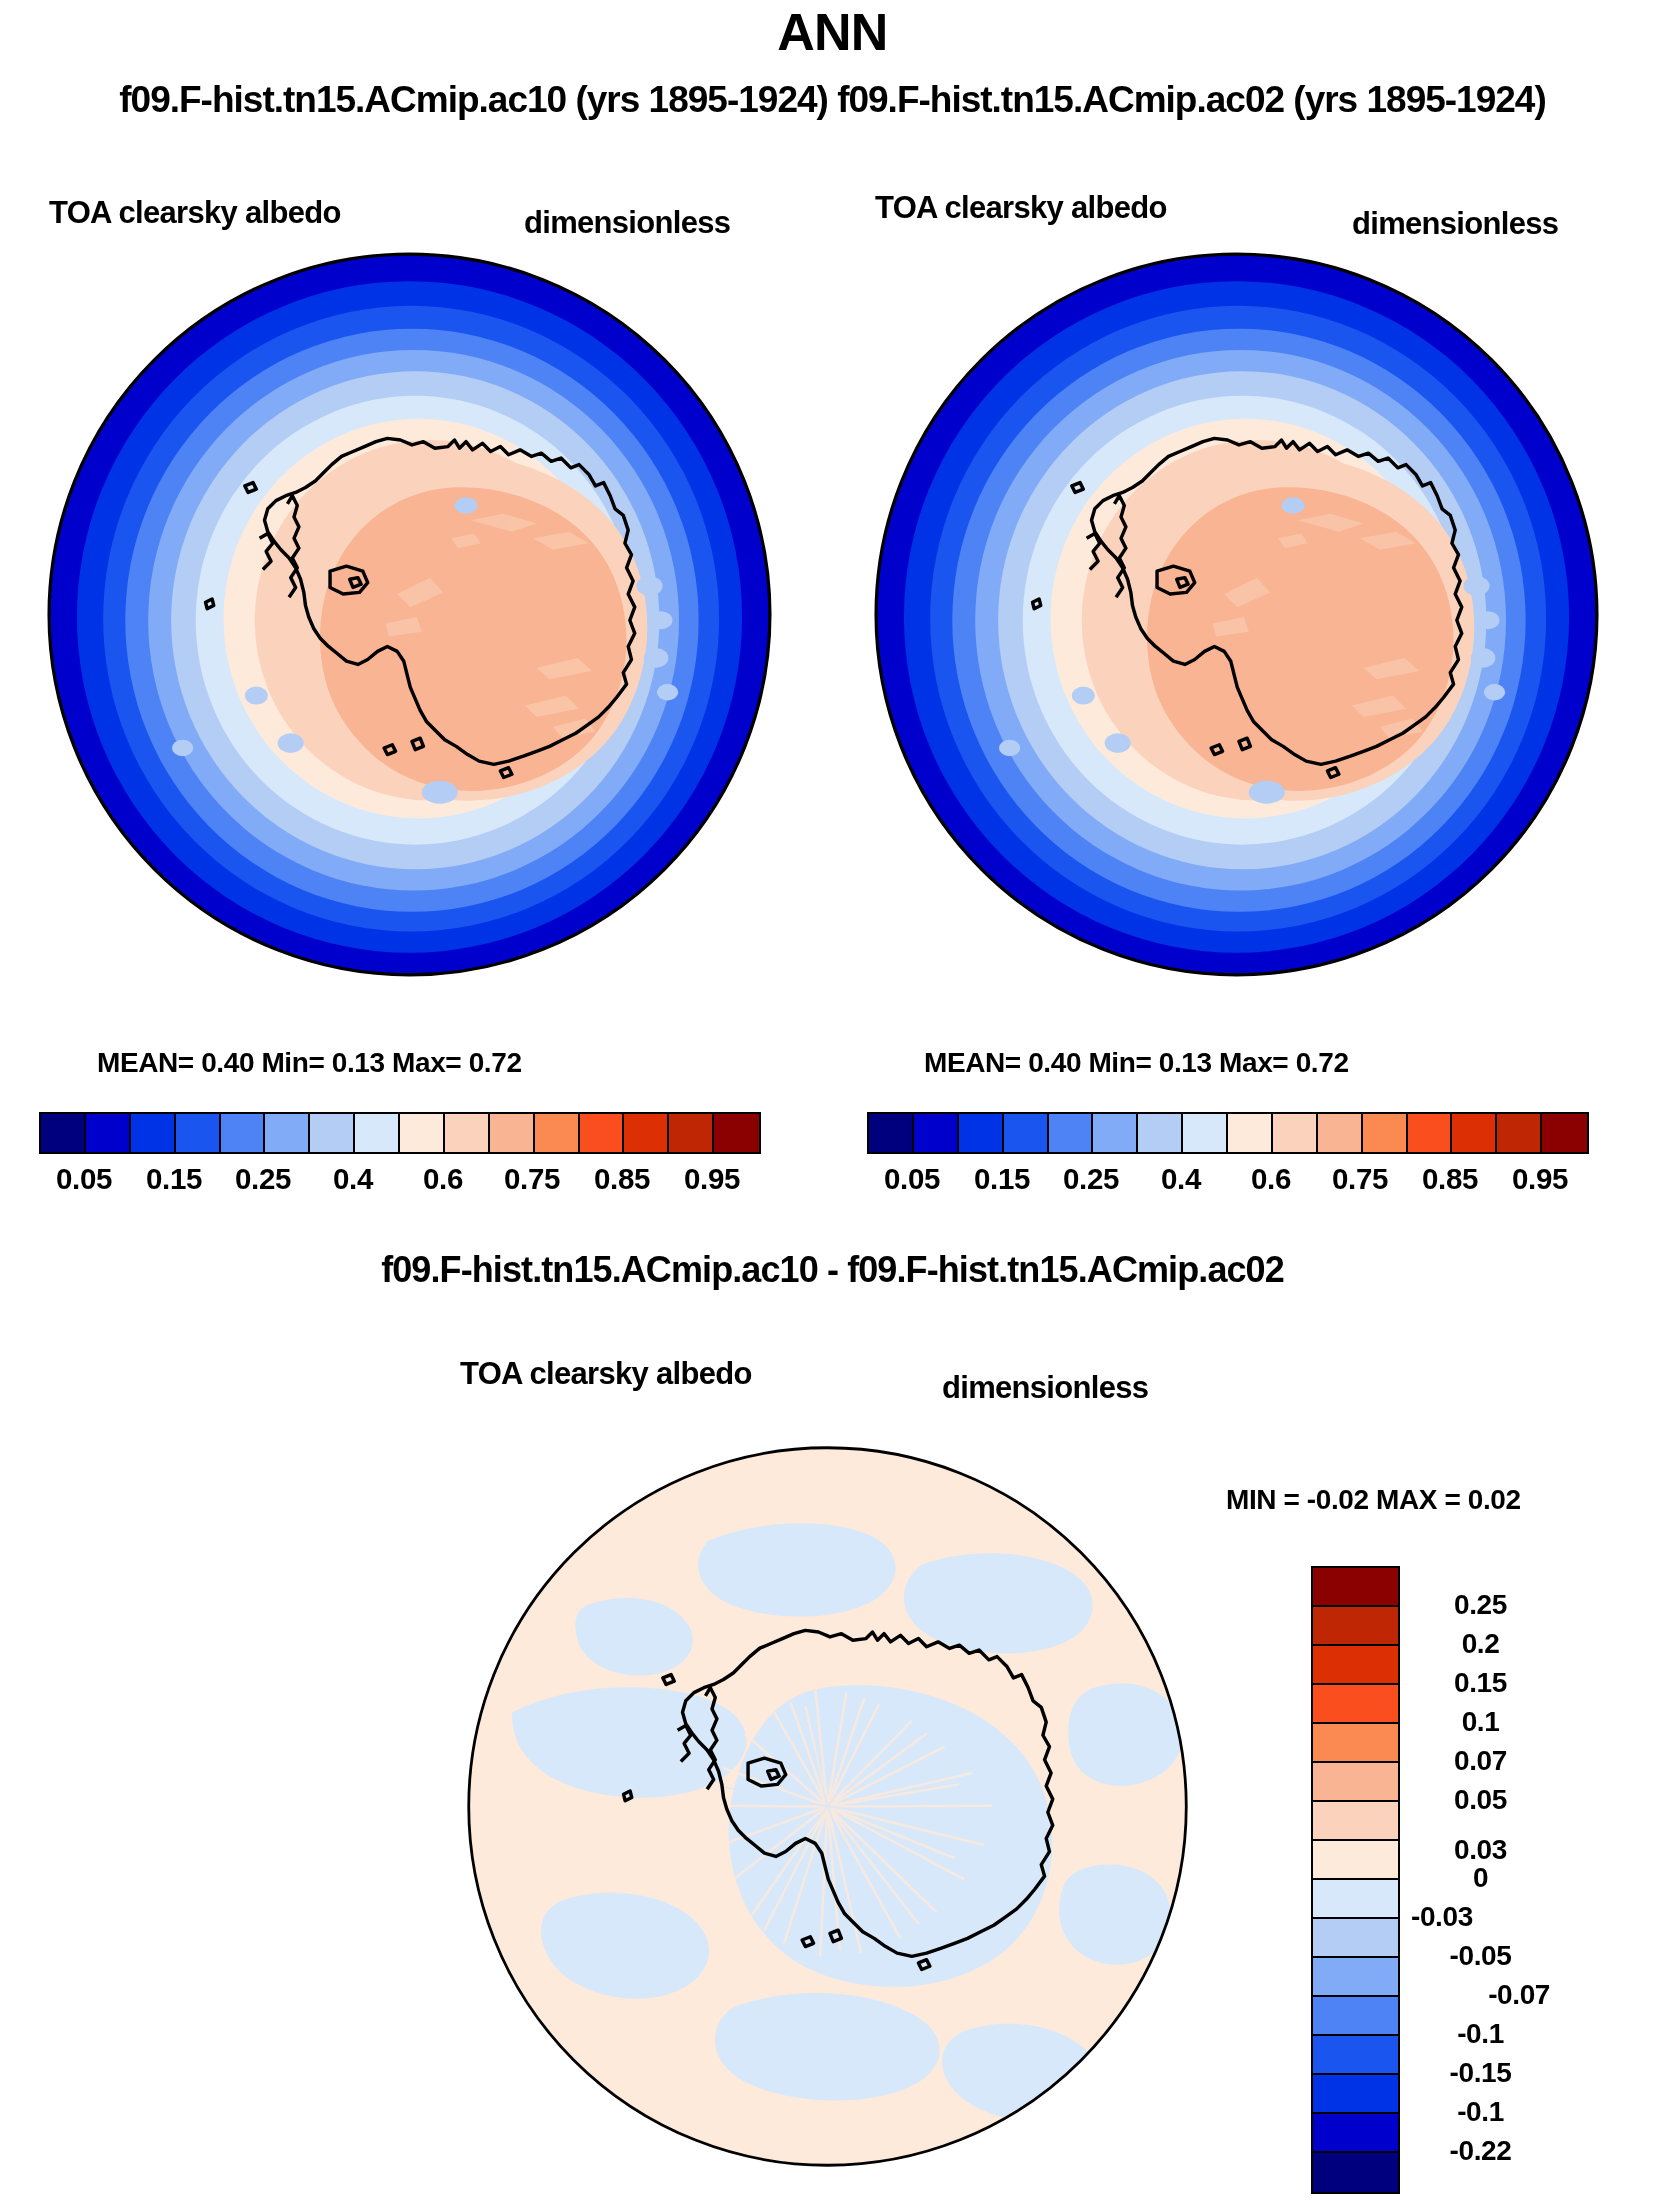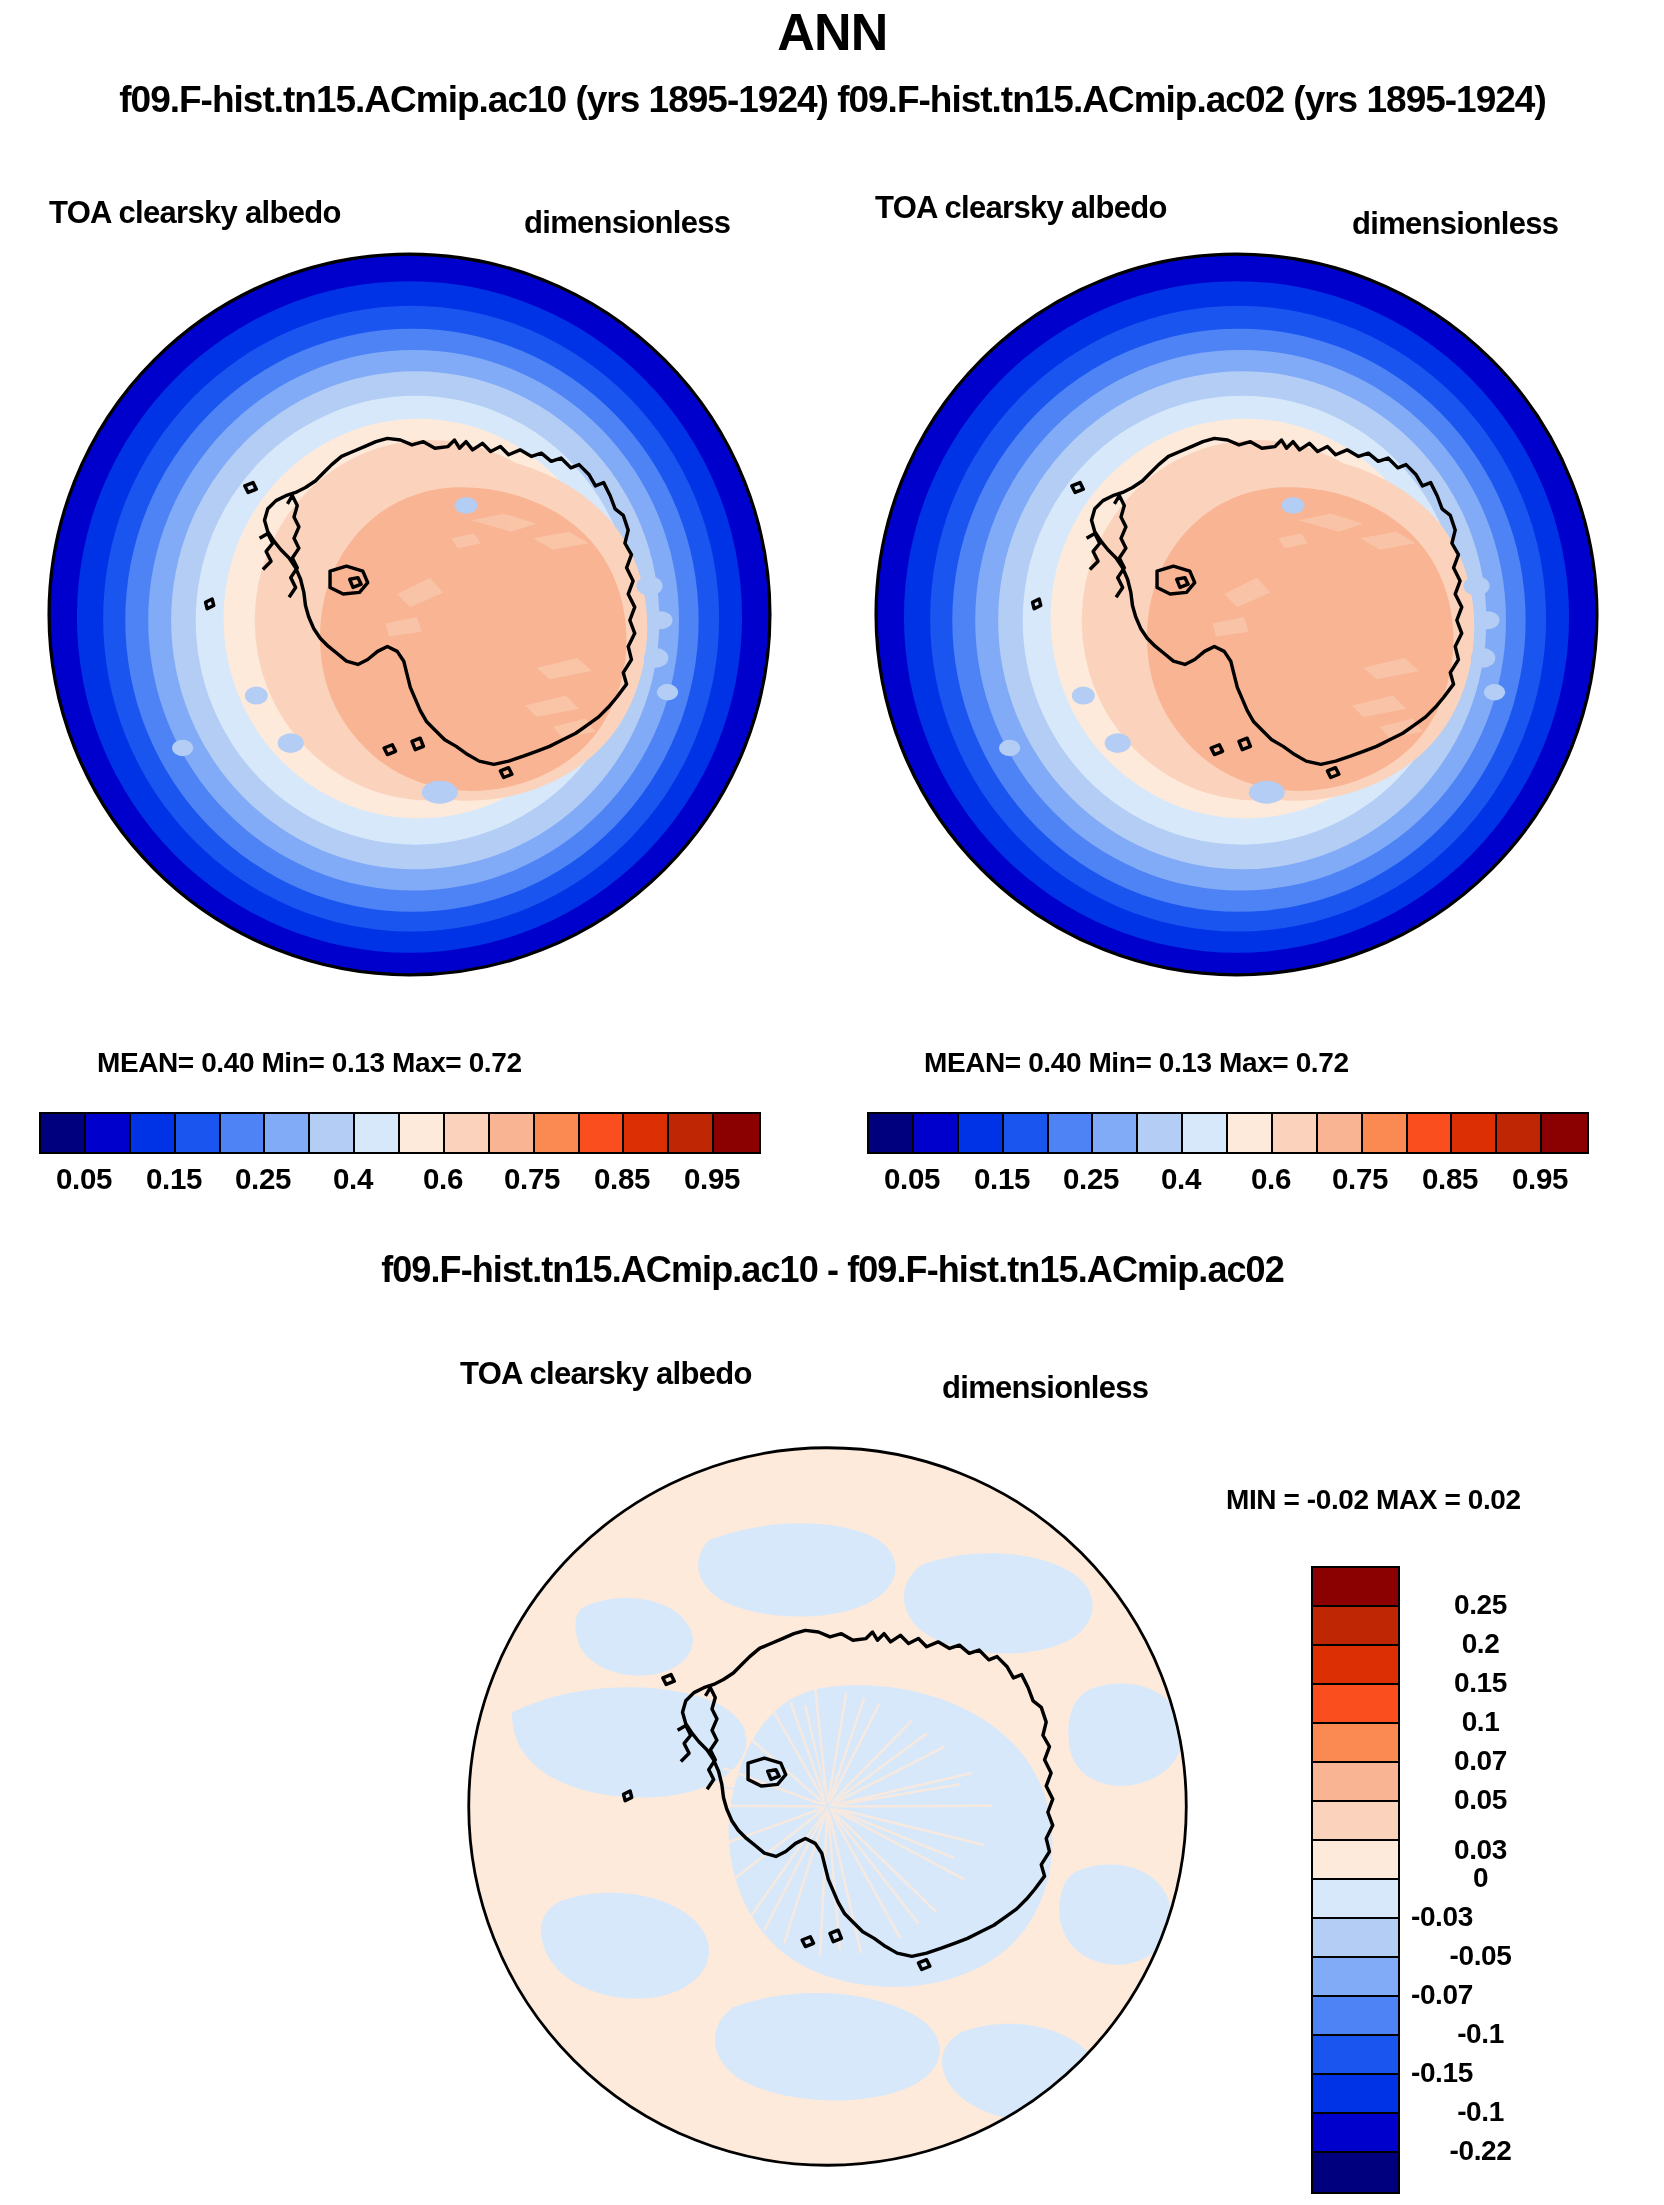--- a/index.html
+++ b/index.html
@@ -413,19 +413,19 @@
     <div class="vcb-tick" style="position: absolute; left: 0px; top: 39px; transform: translateY(-50%); width: 139px; text-align: center;">0.25</div>
     <div class="vcb-tick" style="position: absolute; left: 0px; top: 78px; transform: translateY(-50%); width: 139px; text-align: center;">0.2</div>
     <div class="vcb-tick" style="position: absolute; left: 0px; top: 117px; transform: translateY(-50%); width: 139px; text-align: center;">0.15</div>
     <div class="vcb-tick" style="position: absolute; left: 0px; top: 156px; transform: translateY(-50%); width: 139px; text-align: center;">0.1</div>
     <div class="vcb-tick" style="position: absolute; left: 0px; top: 195px; transform: translateY(-50%); width: 139px; text-align: center;">0.07</div>
     <div class="vcb-tick" style="position: absolute; left: 0px; top: 234px; transform: translateY(-50%); width: 139px; text-align: center;">0.05</div>
     <div class="vcb-tick" style="position: absolute; left: 0px; top: 284px; transform: translateY(-50%); width: 139px; text-align: center;">0.03</div>
     <div class="vcb-tick" style="position: absolute; left: 0px; top: 312px; transform: translateY(-50%); width: 139px; text-align: center;">0</div>
     <div class="vcb-tick" style="position: absolute; left: 0px; top: 351px; transform: translateY(-50%); width: 139px; text-align: left;">-0.03</div>
     <div class="vcb-tick" style="position: absolute; left: 0px; top: 390px; transform: translateY(-50%); width: 139px; text-align: center;">-0.05</div>
-    <div class="vcb-tick" style="position: absolute; left: 0px; top: 429px; transform: translateY(-50%); width: 139px; text-align: left;">-0.07</div>
+    <div class="vcb-tick" style="position: absolute; left: 0px; top: 429px; transform: translateY(-50%); width: 139px; text-align: right;">-0.07</div>
     <div class="vcb-tick" style="position: absolute; left: 0px; top: 468px; transform: translateY(-50%); width: 139px; text-align: center;">-0.1</div>
-    <div class="vcb-tick" style="position: absolute; left: 0px; top: 507px; transform: translateY(-50%); width: 139px; ">-0.15</div>
+    <div class="vcb-tick" style="position: absolute; left: 0px; top: 507px; transform: translateY(-50%); width: 139px; text-align: center;">-0.15</div>
     <div class="vcb-tick" style="position: absolute; left: 0px; top: 546px; transform: translateY(-50%); width: 139px; text-align: center;">-0.1</div>
     <div class="vcb-tick" style="position: absolute; left: 0px; top: 585px; transform: translateY(-50%); width: 139px; text-align: center;">-0.22</div>
   </div>
 
 
 </body></html>

